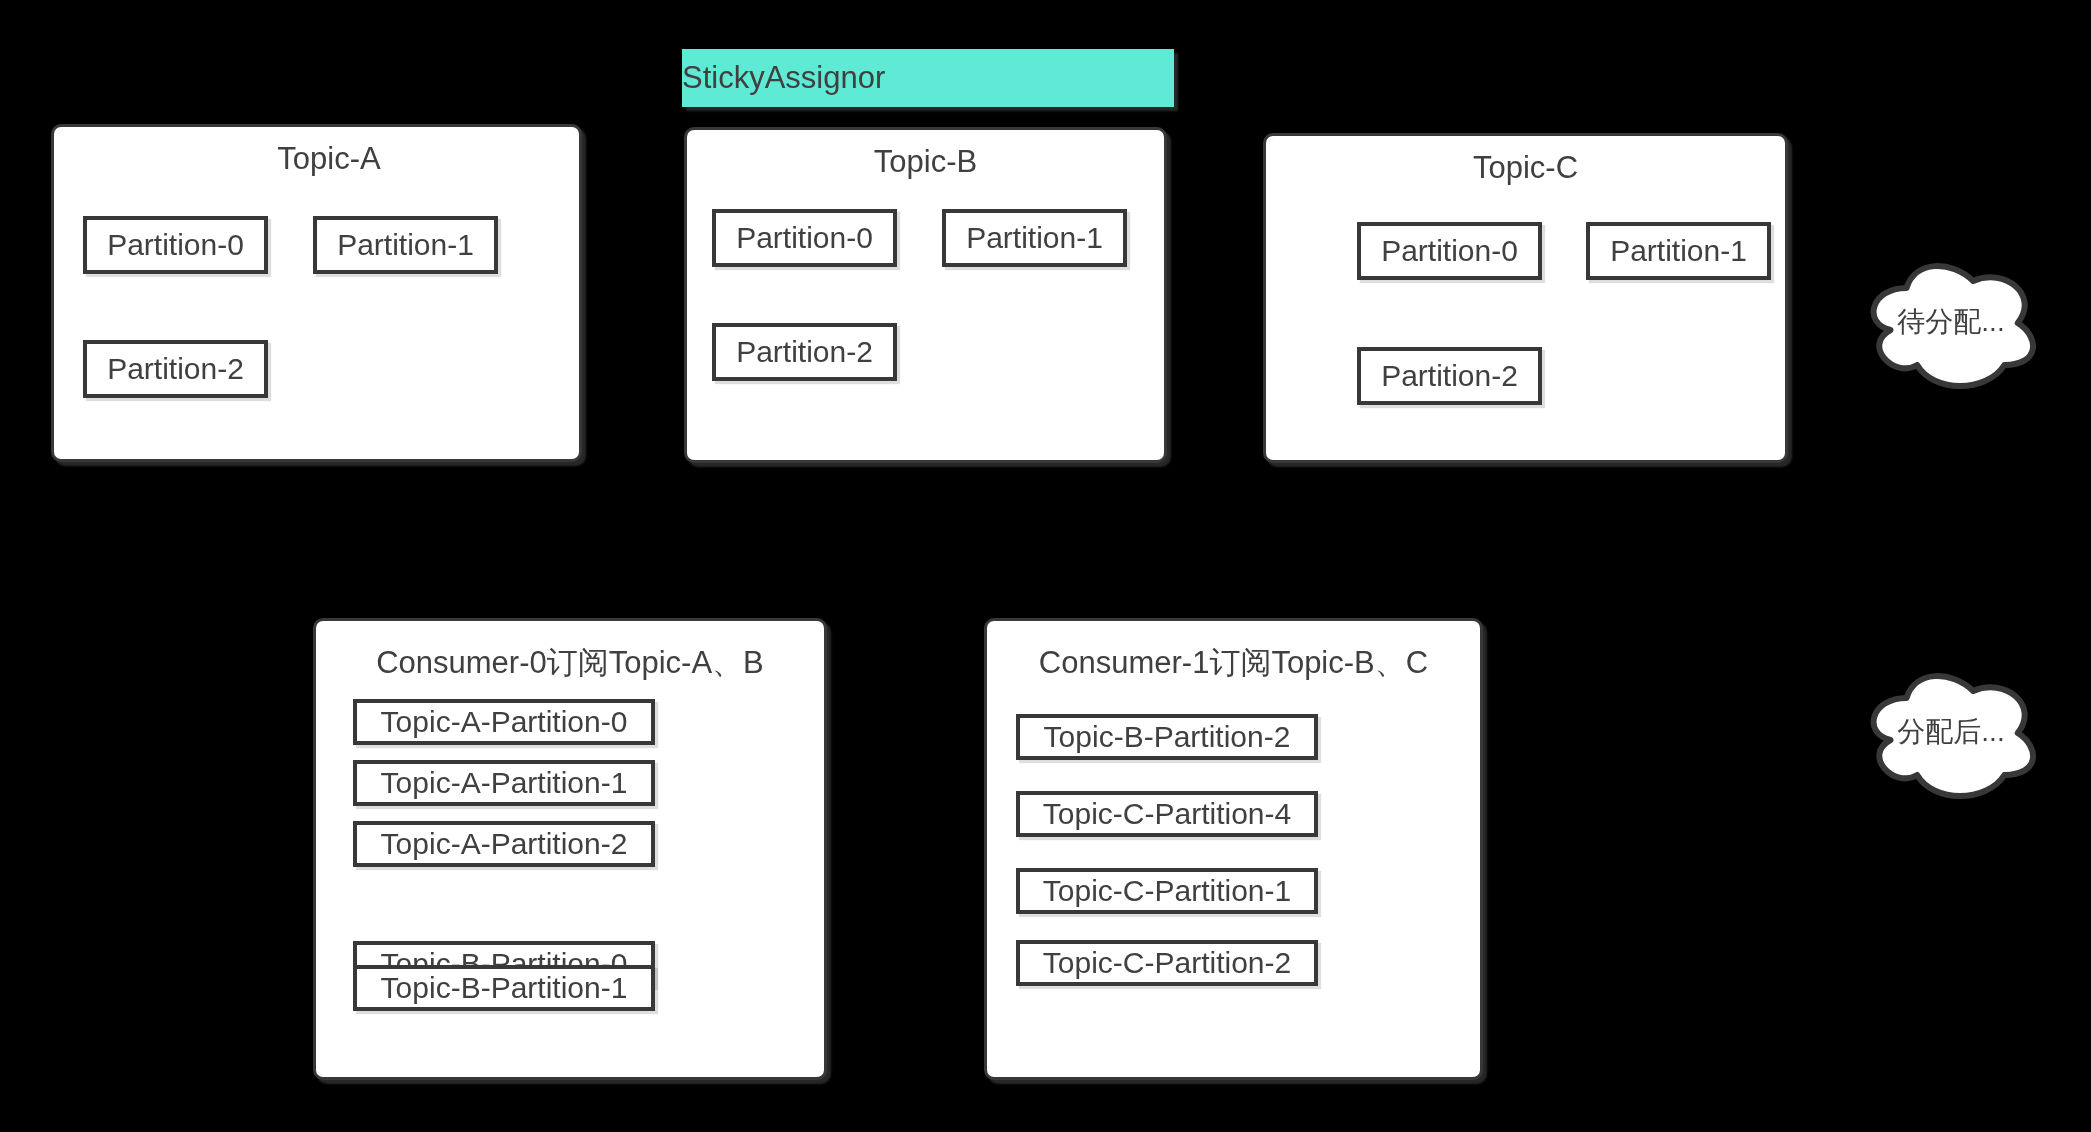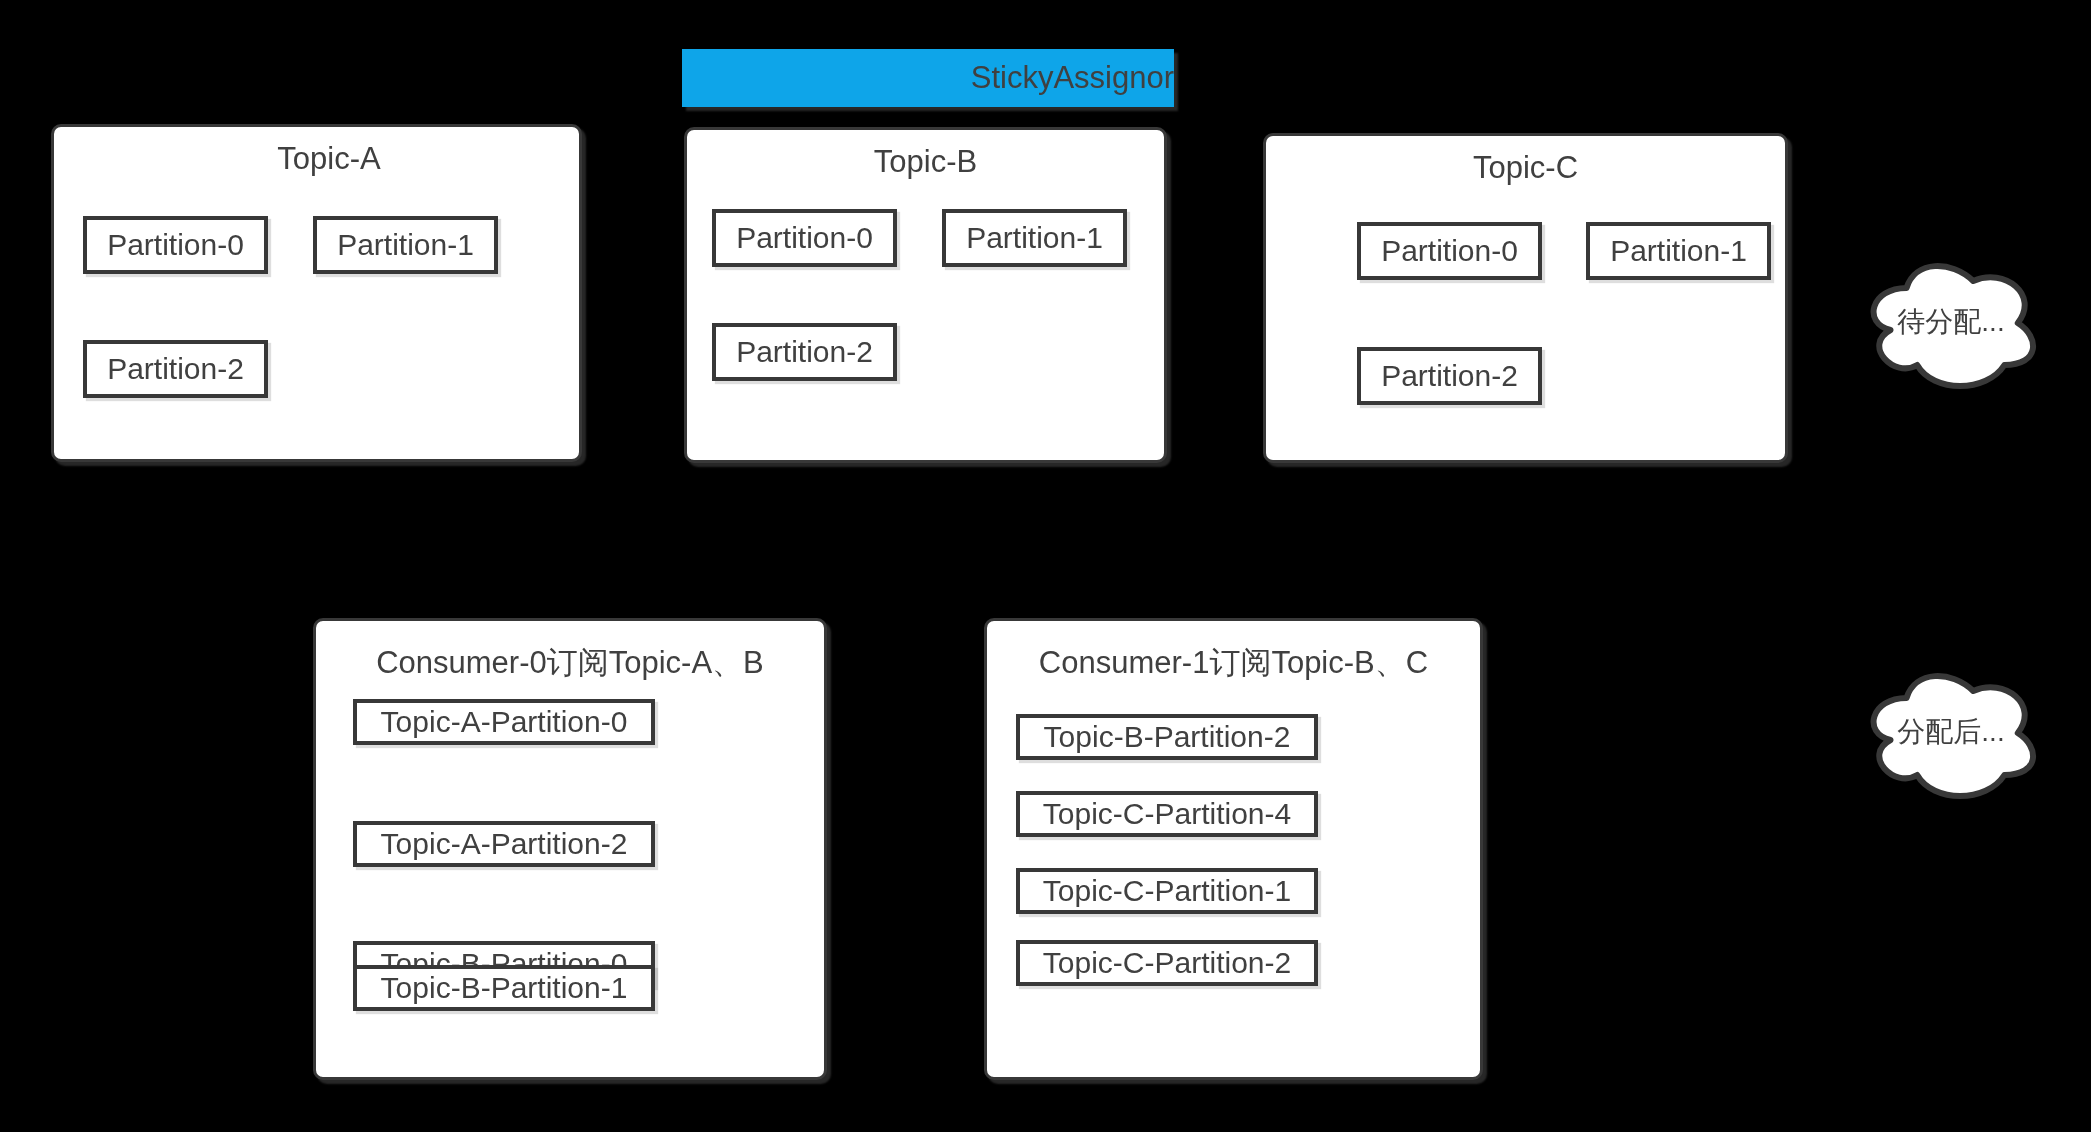--- a/index.html
+++ b/index.html
@@ -20,25 +20,25 @@
 
   
   .bigbox {
     background: #ffffff;
     border: 3px solid #383838;
     border-radius: 10px;
     box-shadow: 4px 4px 2px rgba(130,130,130,0.30);
   }
   
   .banner {
-    background: #0ea5e9;
+    background: #5eead4;
     box-shadow: 4px 4px 2px rgba(130,130,130,0.30);
     display: flex;
     align-items: center;
-    justify-content: flex-end;
+    justify-content: flex-start;
   }
   
   .innerbox {
     background: #ffffff;
     border: 4px solid #383838;
     box-shadow: 3px 3px 1px rgba(70,70,70,0.18);
     display: flex;
     align-items: center;
     justify-content: center;
   }
@@ -143,20 +143,23 @@
                C 89 7 53.4 7 44.5 35 Z" fill="#ffffff" stroke="#383838" stroke-width="6" stroke-linejoin="round"></path>
     </svg>
     <div class="cloud-label">分配后...</div>
   </div>
 
   <div class="abs bigbox" style="left:313px; top:618px; width:514px; height:462px;">
     <div class="title-text consumer-title">Consumer-0订阅Topic-A、B</div>
     <div class="abs innerbox item" style="left:37px; top:78px;">
       <span class="label-text">Topic-A-Partition-0</span>
     </div>
+    <div class="abs innerbox item" style="left:37px; top:139px;">
+      <span class="label-text">Topic-A-Partition-1</span>
+    </div>
     <div class="abs innerbox item" style="left:37px; top:200px;">
       <span class="label-text">Topic-A-Partition-2</span>
     </div>
     <div class="abs innerbox item" style="left:37px; top:272px;margin-top:48px;">
       <span class="label-text">Topic-B-Partition-0</span>
     </div>
     <div class="abs innerbox item" style="left:37px; top:344px;">
       <span class="label-text">Topic-B-Partition-1</span>
     </div>
   </div>

